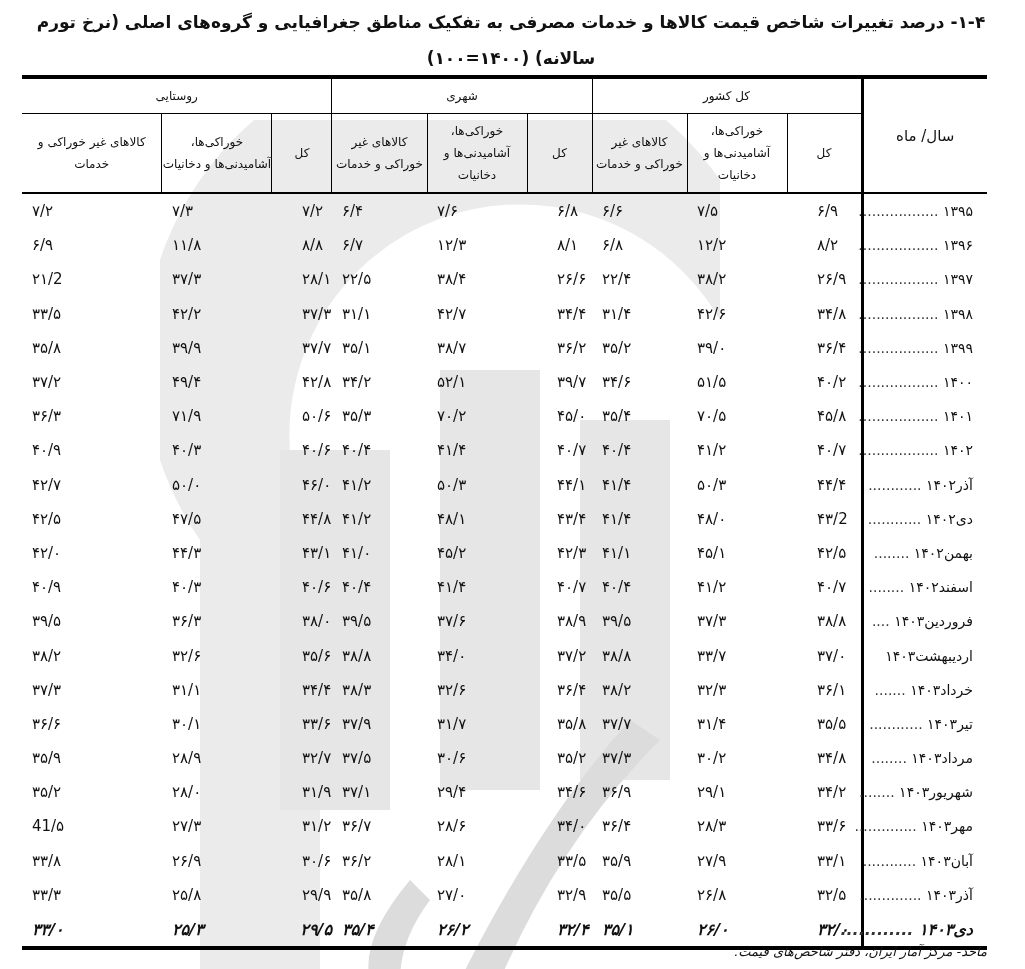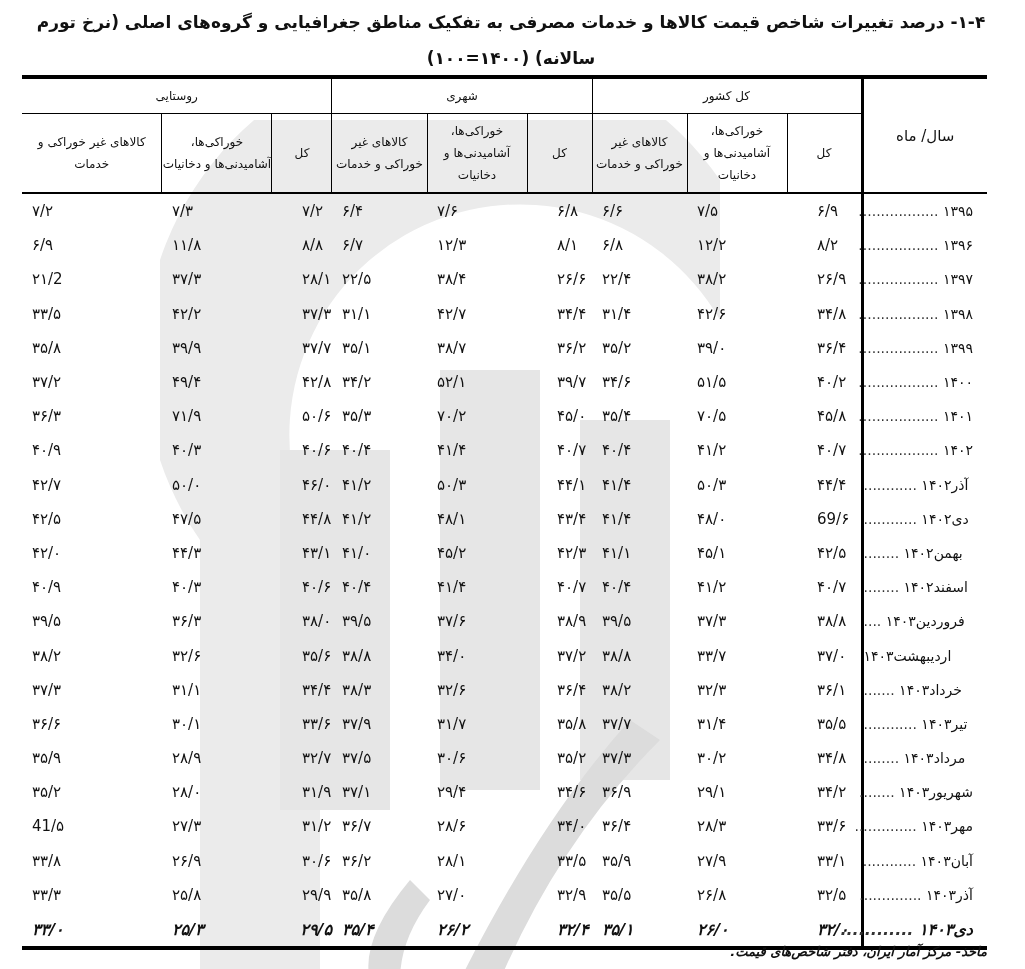--- a/index.html
+++ b/index.html
@@ -11,27 +11,27 @@
   .title .l2 { display: block; }
   .tbl-wrap { position: absolute; top: 75px; left: 22px; width: 965px; z-index: 2; }
   table { border-collapse: collapse; width: 965px; table-layout: fixed; direction: rtl; }
   thead tr:first-child th { border-top: 4px solid #000; }
   th { font-weight: normal; font-size: 12px; line-height: 22px; text-align: center; padding: 0; }
   th.grp { height: 34px; border-bottom: 1px solid #000; border-left: 1px solid #000; }
   th.sub { height: 78px; border-left: 1px solid #000; border-bottom: 2px solid #000; }
   th.rowhead { border-left: 3px solid #000; border-bottom: 2px solid #000; font-size: 15px; }
   th.lastgrp { border-left: none; }
   td { font-size: 15px; height: 34.2px; padding: 0; text-align: left; }
-  td.lbl { border-left: 3px solid #000; padding-right: 14px; font-size: 14px; white-space: nowrap; }
+  td.lbl { border-left: 3px solid #000; text-align: right; padding-right: 14px; font-size: 14px; white-space: nowrap; }
   td.num { padding-left: 10px; }
   td.num.k { padding-left: 30px; }
   tr.bold td { font-weight: bold; font-style: italic; font-size: 16px; }
   tbody tr:last-child td { border-bottom: 4px solid #000; }
   .dots { letter-spacing: 1px; color: #333; }
-  .source { position: absolute; top: 944px; right: 38px; font-style: italic; font-size: 13px; z-index: 2; font-weight: bold; }
+  .source { position: absolute; top: 944px; right: 38px; font-style: italic; font-size: 13px; z-index: 2; }
 </style>
 </head>
 <body>
 
 <svg class="watermark" viewBox="0 0 600 860">
   <path d="M560 60 A 300 300 0 0 0 40 420 L 40 860 L 160 860 L 160 430 A 190 190 0 0 1 560 200 Z" fill="#ebebeb"></path>
   <rect x="280" y="250" width="100" height="420" fill="#e6e6e6"></rect>
   <rect x="120" y="330" width="110" height="360" fill="#e6e6e6"></rect>
   <rect x="420" y="300" width="90" height="360" fill="#e6e6e6"></rect>
   <path d="M470 600 Q 380 700 300 860 L 340 860 Q 400 720 500 620 Z" fill="#dcdcdc"></path>
@@ -180,21 +180,21 @@
           <td class="num">۴۱/۴</td>
           <td class="num k">۴۴/۱</td>
           <td class="num">۵۰/۳</td>
           <td class="num">۴۱/۲</td>
           <td class="num k">۴۶/۰</td>
           <td class="num">۵۰/۰</td>
           <td class="num">۴۲/۷</td>
         </tr>
         <tr>
           <td class="lbl"><span>دی۱۴۰۲</span> <span class="dots">............</span></td>
-          <td class="num k">69/۶</td>
+          <td class="num k">۴۳/2</td>
           <td class="num">۴۸/۰</td>
           <td class="num">۴۱/۴</td>
           <td class="num k">۴۳/۴</td>
           <td class="num">۴۸/۱</td>
           <td class="num">۴۱/۲</td>
           <td class="num k">۴۴/۸</td>
           <td class="num">۴۷/۵</td>
           <td class="num">۴۲/۵</td>
         </tr>
         <tr>

